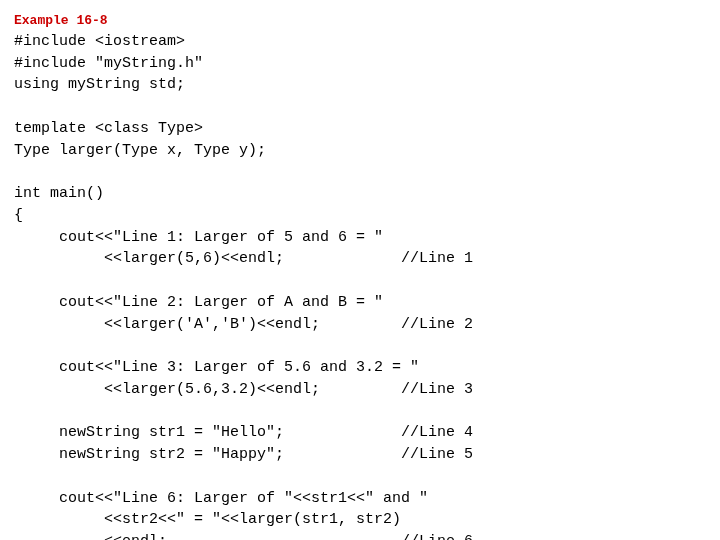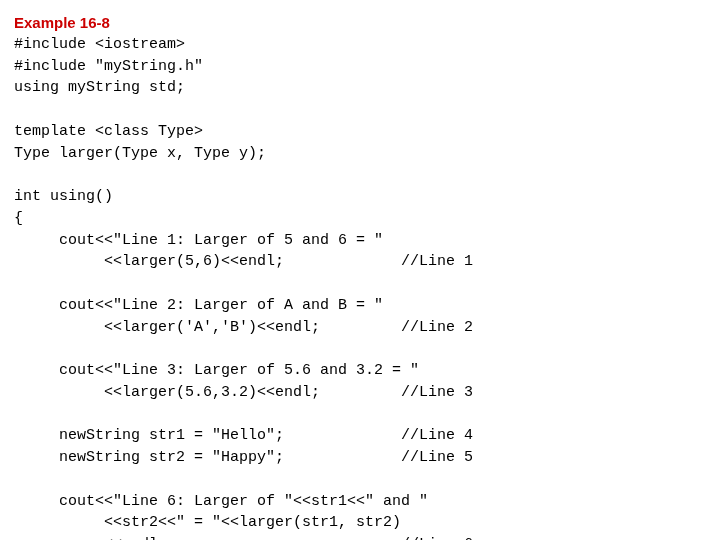--- a/index.html
+++ b/index.html
@@ -15,42 +15,42 @@
       padding: 12px 14px;
       width: 720px;
       min-height: 540px;
     }
     .code-block {
       white-space: pre;
     }
     .example-title {
       color: #cc0000;
       font-weight: bold;
-      font-family: Liberation Sans, sans-serif;
-      font-size: 15px;
+      font-family: Liberation Mono, monospace;
+      font-size: 13px;
     }
     .code-text {
       color: #000000;
       font-family: 'Courier New', Courier, monospace;
       font-size: 15px;
     }
   </style>
 </head>
 <body>
 
 <div>
   <div class="example-title">Example 16-8</div>
   <div class="code-block code-text"><span>#include &lt;iostream&gt;</span>
 <span>#include "myString.h"</span>
 <span>using myString std;</span>
 <span></span>
 <span>template &lt;class Type&gt;</span>
 <span>Type larger(Type x, Type y);</span>
 <span></span>
-<span>int using()</span>
+<span>int main()</span>
 <span>{</span>
 <span>     cout&lt;&lt;"Line 1: Larger of 5 and 6 = "</span>
 <span>          &lt;&lt;larger(5,6)&lt;&lt;endl;             //Line 1</span>
 <span></span>
 <span>     cout&lt;&lt;"Line 2: Larger of A and B = "</span>
 <span>          &lt;&lt;larger('A','B')&lt;&lt;endl;         //Line 2</span>
 <span></span>
 <span>     cout&lt;&lt;"Line 3: Larger of 5.6 and 3.2 = "</span>
 <span>          &lt;&lt;larger(5.6,3.2)&lt;&lt;endl;         //Line 3</span>
 <span></span>

